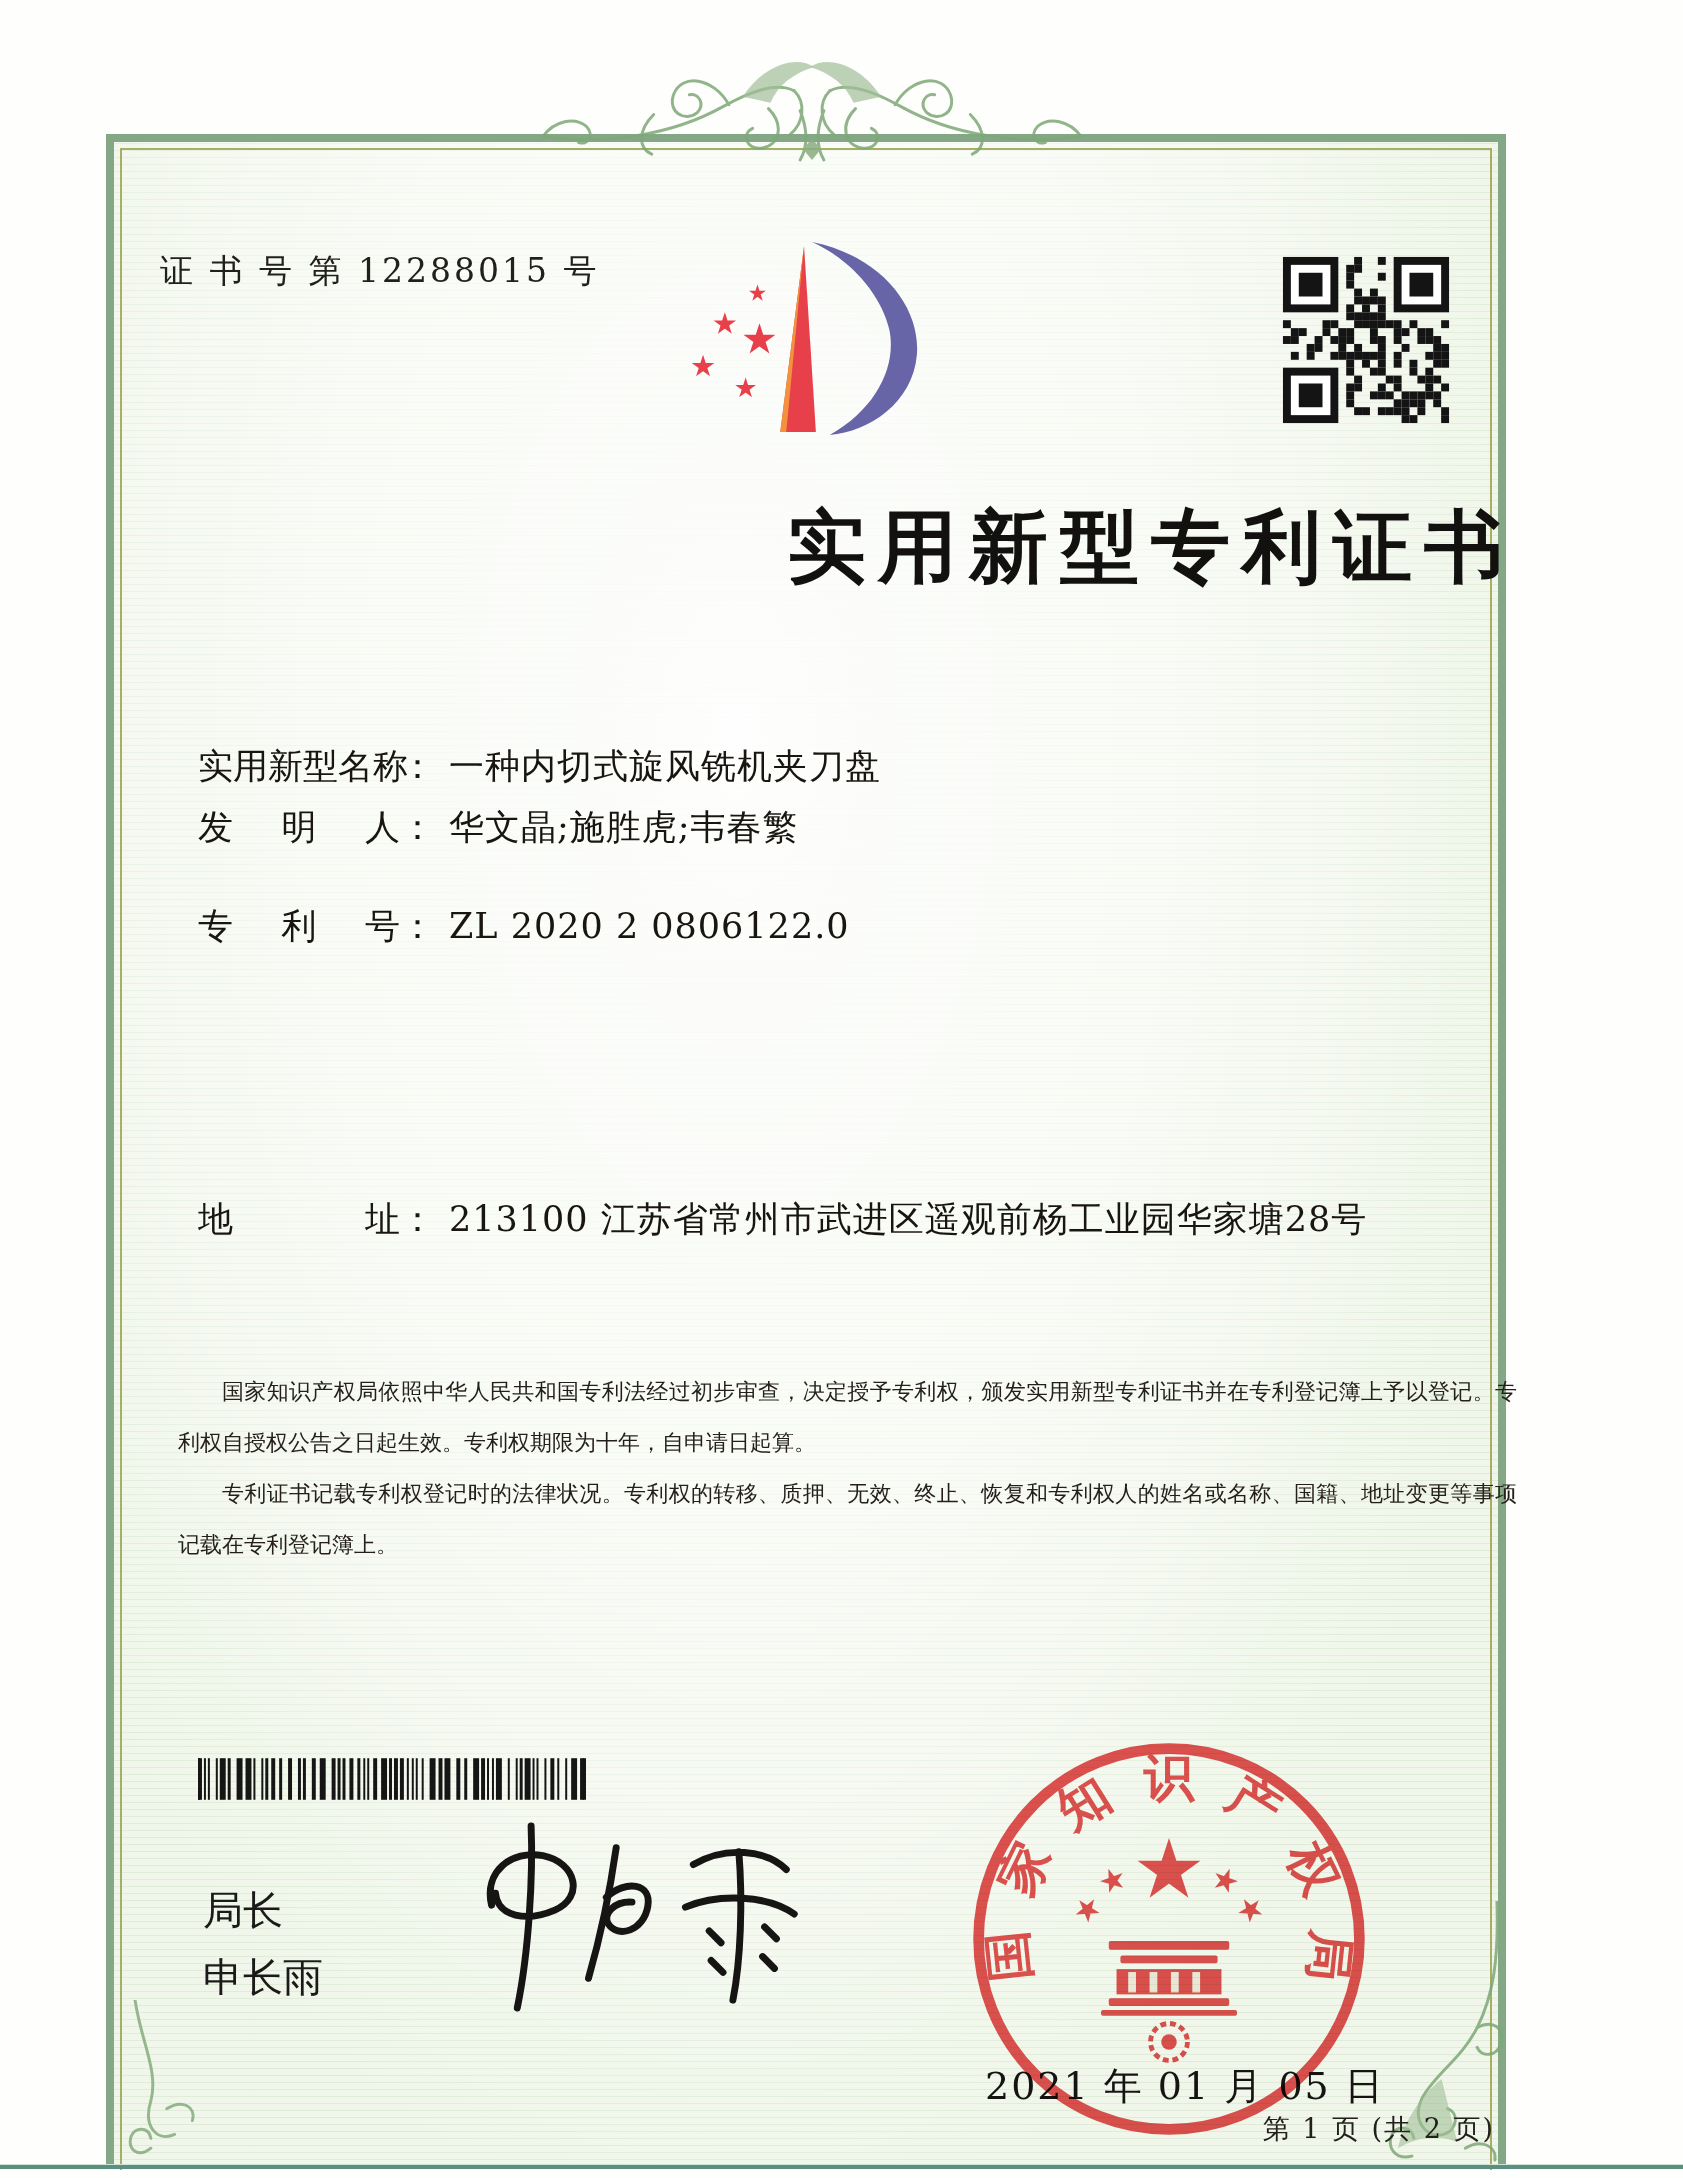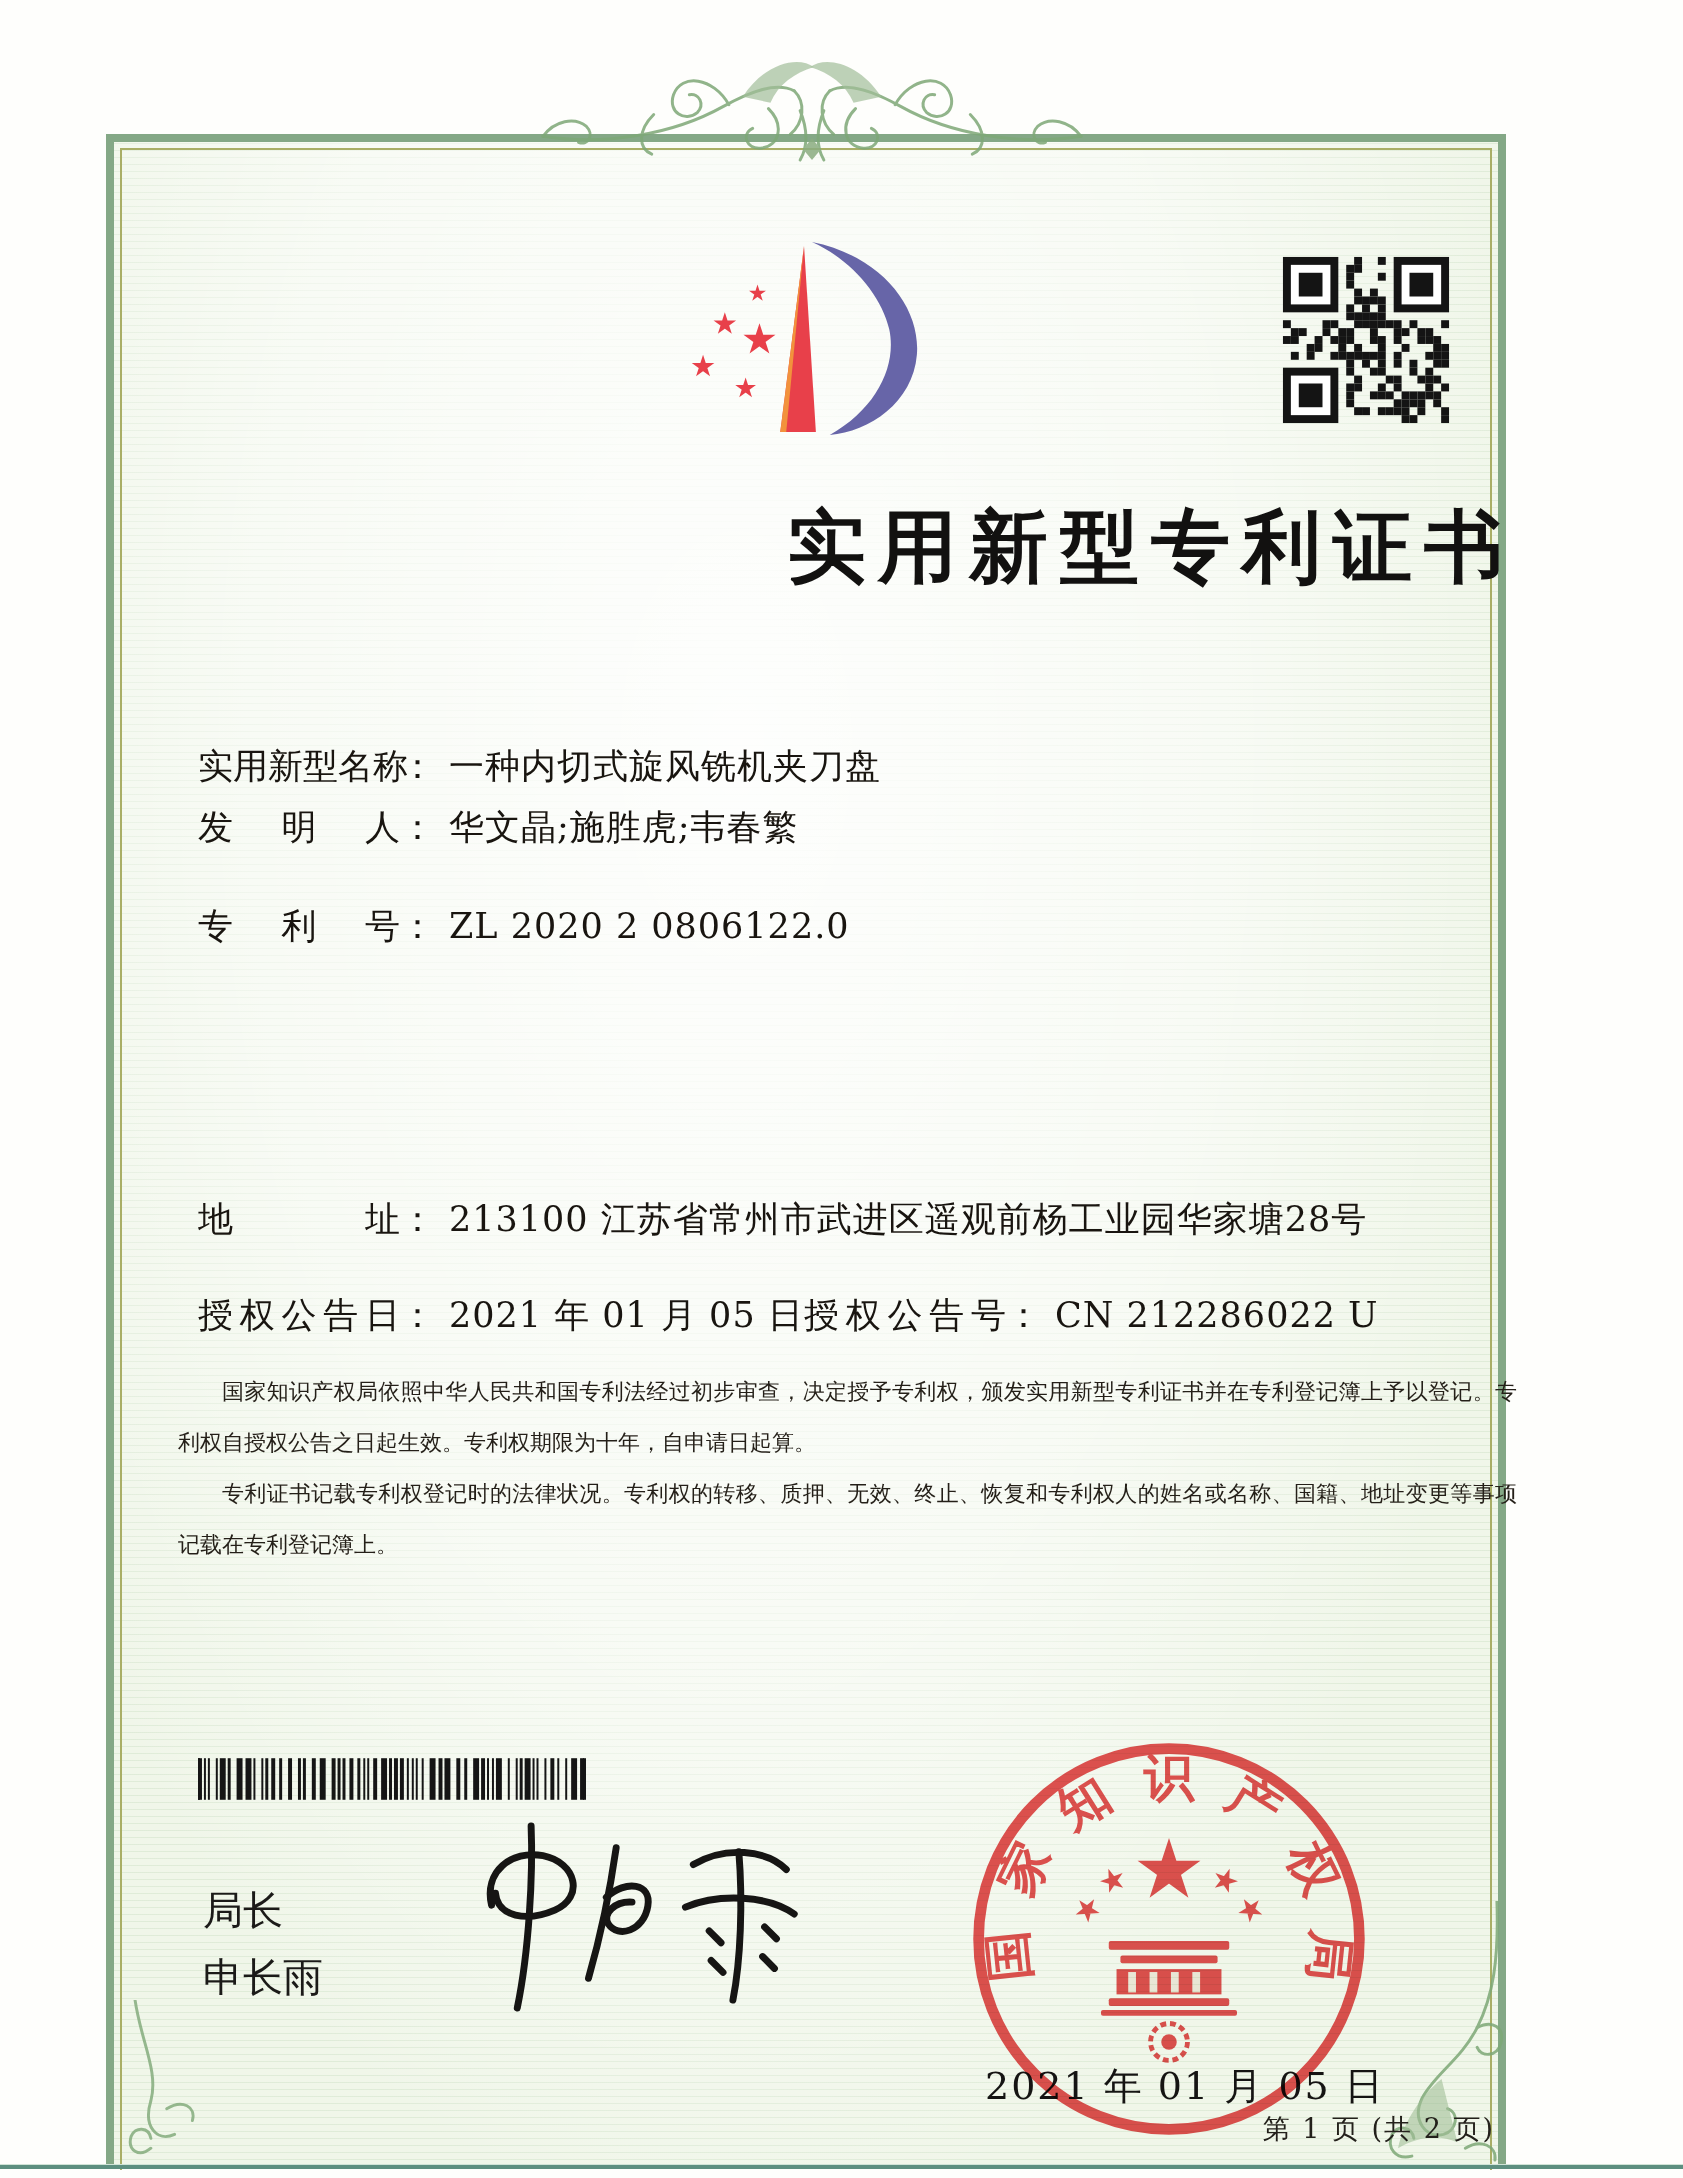--- a/index.html
+++ b/index.html
@@ -72,20 +72,21 @@
   </svg>
 
   <svg class="abs" style="left:127px;top:2000px;" width="109" height="168" viewBox="0 0 110 170">
     <g stroke="#7ea877" stroke-width="3" fill="none" stroke-linecap="round" opacity="0.8">
       <path d="M8,0 C14,42 32,72 24,102 C16,128 30,144 48,136"></path>
       <path d="M24,150 C12,160 0,152 4,138 C8,128 22,128 24,140"></path>
       <path d="M40,110 C56,100 70,108 66,122"></path>
     </g>
   </svg>
 
+  <div class="cert-no">证 书 号 第 12288015 号</div>
 
   <svg class="abs" style="left:683px;top:238px;" width="248" height="198" viewBox="0 0 250 200">
     <defs>
       <path id="star" d="M0,-1 L0.588,0.809 L-0.951,-0.309 L0.951,-0.309 L-0.588,0.809 Z"></path>
     </defs>
     <path d="M130,4 C200,18 240,70 236,118 C232,166 188,196 148,199 C196,172 216,128 208,92 C200,58 170,22 130,4 Z" fill="#6765a8"></path>
     <polygon points="122,8 98,196 134,196" fill="#e8404a"></polygon>
     <polygon points="122,8 98,196 104,196" fill="#f2923c"></polygon>
     <g fill="#e8404a">
       <use href="#star" transform="translate(75,56) scale(9)"></use>
@@ -240,26 +241,20 @@
   </div>
   <div class="row" style="top:804px;">
     <span class="flabel">发　明　人</span><span class="colon">：</span><span class="fvalue">华文晶;施胜虎;韦春繁</span>
   </div>
   <div class="row" style="top:903px;">
     <span class="flabel">专　利　号</span><span class="colon">：</span><span class="fvalue">ZL 2020 2 0806122.0</span>
   </div>
   <div class="row" style="top:1196px;">
     <span class="flabel">地　　　址</span><span class="colon">：</span><span class="fvalue">213100 江苏省常州市武进区遥观前杨工业园华家塘28号</span>
   </div>
-  <div class="row" style="top:1292px;">
-    <span class="flabel">授权公告日</span><span class="colon">：</span><span class="fvalue">2021 年 01 月 05 日</span>
-    <span class="grant-group2">
-      <span class="flabel">授权公告号</span><span class="colon">：</span><span class="fvalue">CN 212286022 U</span>
-    </span>
-  </div>
 
   <div class="body-text">
     <p>国家知识产权局依照中华人民共和国专利法经过初步审查，决定授予专利权，颁发实用新型专利证书并在专利登记簿上予以登记。专利权自授权公告之日起生效。专利权期限为十年，自申请日起算。</p>
     <p>专利证书记载专利权登记时的法律状况。专利权的转移、质押、无效、终止、恢复和专利权人的姓名或名称、国籍、地址变更等事项记载在专利登记簿上。</p>
   </div>
 
   <svg class="abs" id="barcode" style="left:198px;top:1758px;" width="388" height="42" viewBox="0 0 392 42">
       <rect x="0" y="0" width="4" height="42" fill="#151515"></rect>
       <rect x="6" y="0" width="2" height="42" fill="#151515"></rect>
       <rect x="10" y="0" width="2" height="42" fill="#151515"></rect>

